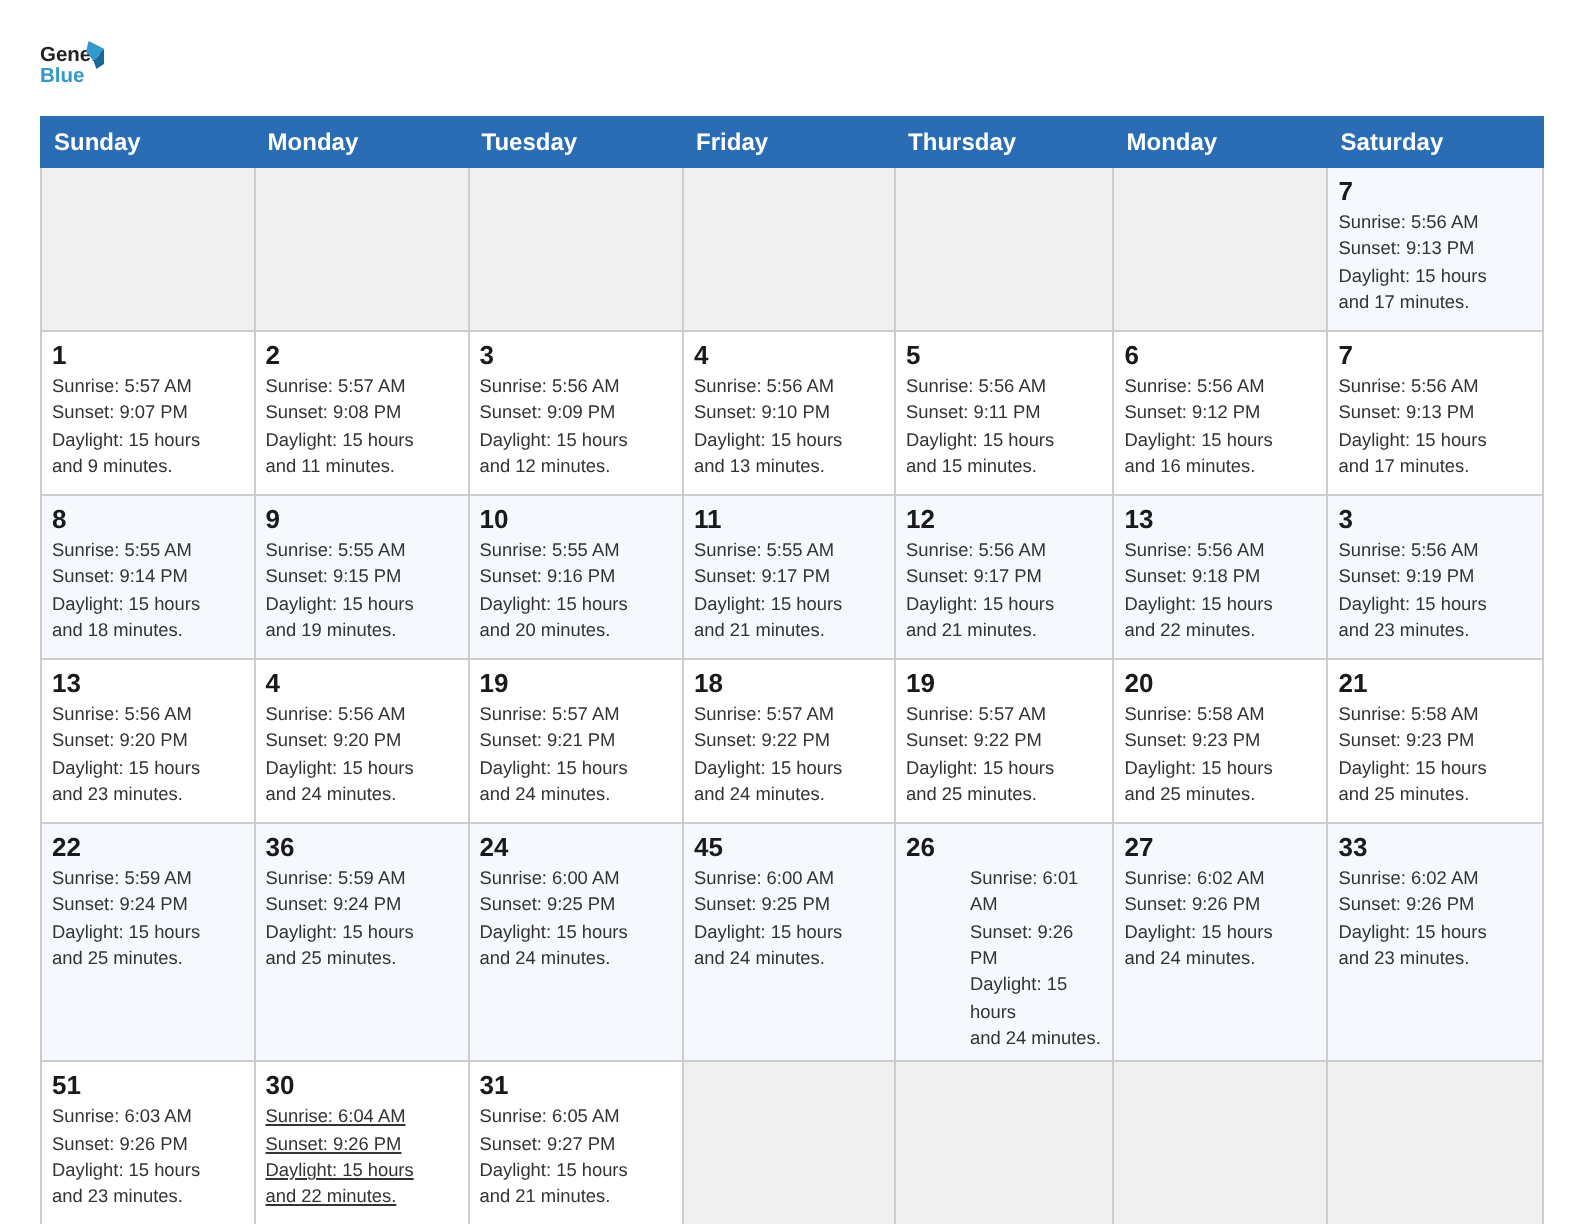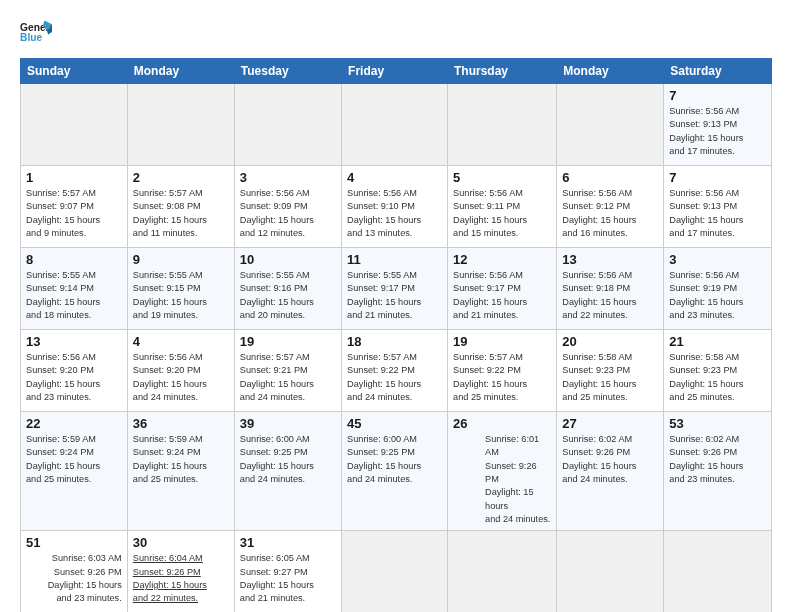--- a/index.html
+++ b/index.html
@@ -292,21 +292,21 @@
 and 25 minutes.</div>
           </td>
           <td>
             <span class="day-num">36</span>
             <div class="day-info" style="white-space: pre-line;">Sunrise: 5:59 AM
 Sunset: 9:24 PM
 Daylight: 15 hours
 and 25 minutes.</div>
           </td>
           <td>
-            <span class="day-num">39</span>
+            <span class="day-num">24</span>
             <div class="day-info" style="white-space: pre-line;">Sunrise: 6:00 AM
 Sunset: 9:25 PM
 Daylight: 15 hours
 and 24 minutes.</div>
           </td>
           <td>
             <span class="day-num">45</span>
             <div class="day-info" style="white-space: pre-line;">Sunrise: 6:00 AM
 Sunset: 9:25 PM
 Daylight: 15 hours
@@ -320,31 +320,31 @@
 and 24 minutes.</div>
           </td>
           <td>
             <span class="day-num">27</span>
             <div class="day-info" style="white-space: pre-line;">Sunrise: 6:02 AM
 Sunset: 9:26 PM
 Daylight: 15 hours
 and 24 minutes.</div>
           </td>
           <td>
-            <span class="day-num">53</span>
+            <span class="day-num">33</span>
             <div class="day-info" style="white-space: pre-line;">Sunrise: 6:02 AM
 Sunset: 9:26 PM
 Daylight: 15 hours
 and 23 minutes.</div>
           </td>
         </tr>
         <tr>
           <td>
             <span class="day-num">51</span>
-            <div class="day-info" style="white-space: pre-line; text-align: right;">Sunrise: 6:03 AM
+            <div class="day-info" style="white-space: pre-line;">Sunrise: 6:03 AM
 Sunset: 9:26 PM
 Daylight: 15 hours
 and 23 minutes.</div>
           </td>
           <td>
             <span class="day-num">30</span>
             <div class="day-info" style="white-space: pre-line; text-decoration: underline;">Sunrise: 6:04 AM
 Sunset: 9:26 PM
 Daylight: 15 hours
 and 22 minutes.</div>

